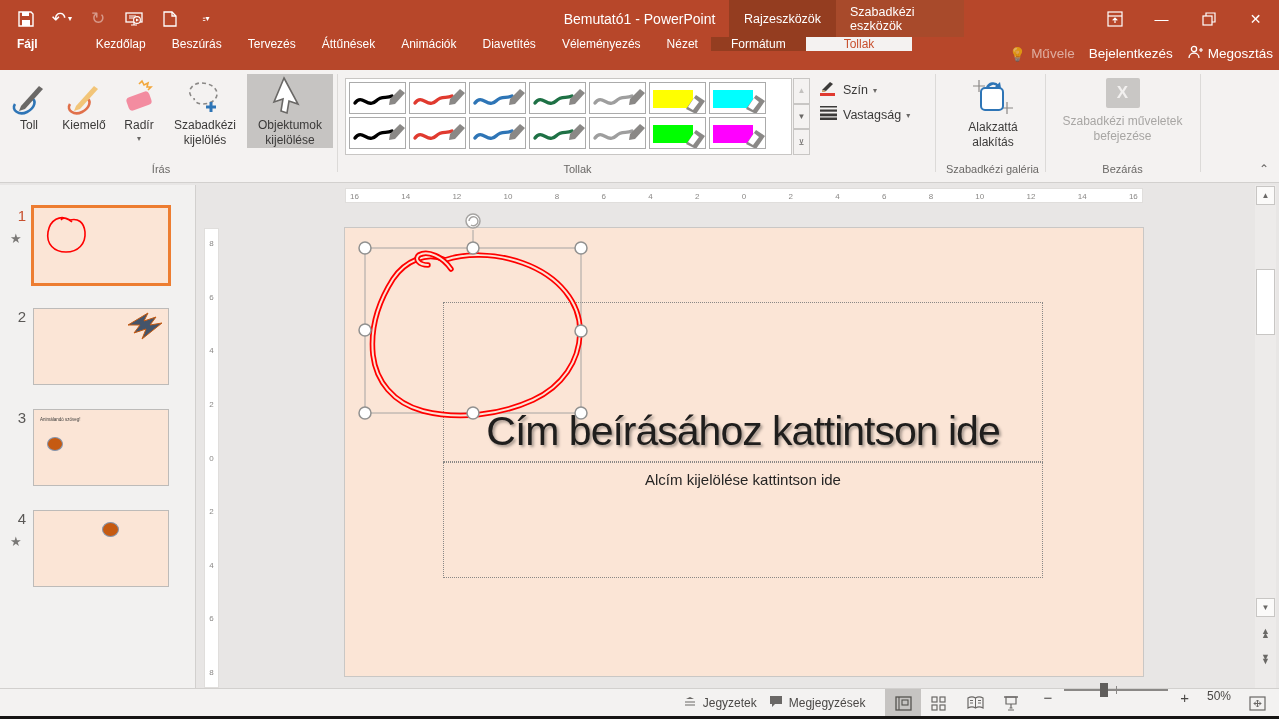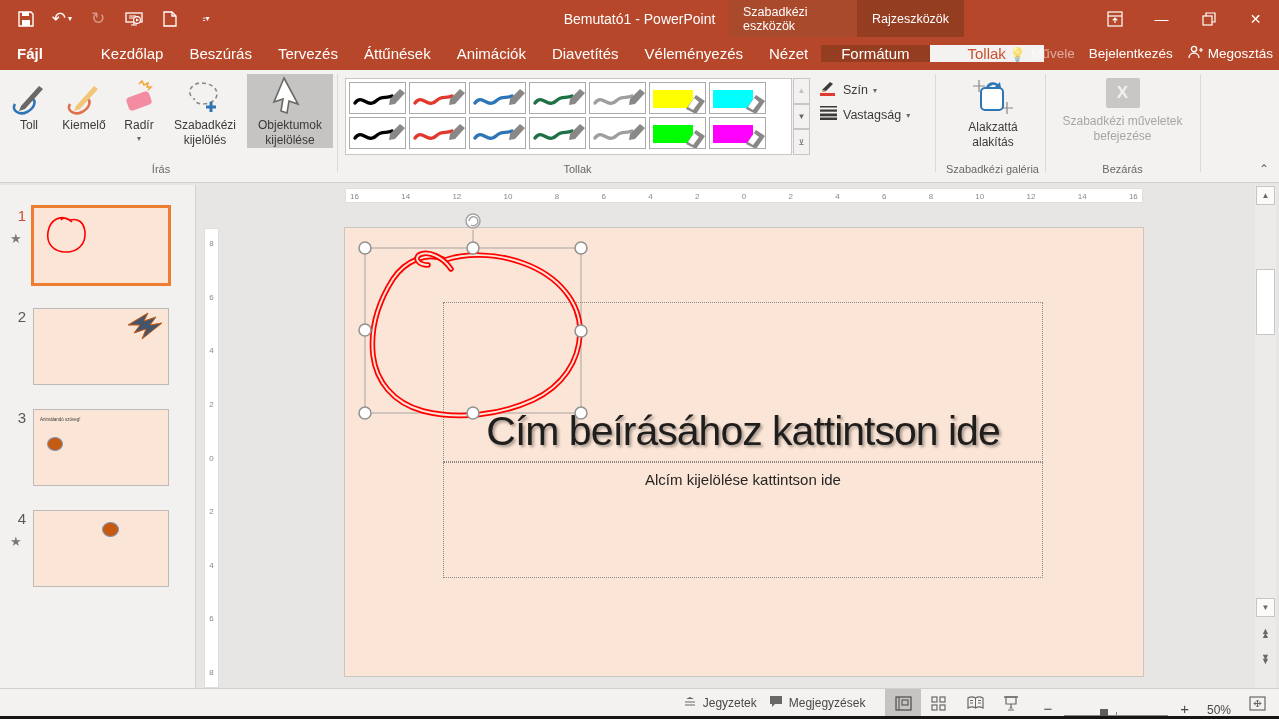--- a/index.html
+++ b/index.html
@@ -13,21 +13,21 @@
   .qat-btn.dim { color:rgba(255,255,255,.45); }
   .win-title { position:absolute; left:0; right:0; top:0; height:37px; display:flex; align-items:center; justify-content:center; font-size:14px; pointer-events:none; }
   .ctx-headers { position:absolute; top:0; height:37px; left:729px; display:flex; }
   .ctx-head { height:37px; display:flex; align-items:center; justify-content:center; font-size:12.5px; padding:0 14px; }
   .ctx-head.c1 { background:#943D20; width:107px; }
   .ctx-head.c2 { background:#A84A2B; width:128px; }
   .win-controls { position:absolute; right:0; top:0; height:37px; display:flex; }
   .win-btn { width:47px; height:37px; display:flex; align-items:center; justify-content:center; font-size:14px; color:#fff; }
 
   
-  #tabrow { position:absolute; left:0; top:37px; width:1279px; height:33px; background:#B7472A; display:flex; align-items:center; color:#fff; font-size:15px; }
+  #tabrow { position:absolute; left:0; top:37px; width:1279px; height:33px; background:#B7472A; display:flex; align-items:flex-start; color:#fff; font-size:12px; }
   .tab { padding:0 13px; display:flex; align-items:center; white-space:nowrap; }
   .tab.file { background:#B7472A; font-weight:bold; padding:0 17px; }
   .tab.ctx-under-1 { background:#943D20; padding:0 20px; }
   .tab.active { background:#F4F2F1; color:#C8502E; padding:0 38px; }
   #tabrow-right { position:absolute; right:6px; top:37px; height:33px; display:flex; align-items:center; gap:14px; color:#fff; font-size:13.5px; }
   .tellme { display:flex; align-items:center; gap:5px; color:rgba(255,255,255,.55); }
   .share { display:flex; align-items:center; gap:5px; }
 
   
   #ribbon { position:absolute; left:0; top:70px; width:1279px; height:113px; background:#F4F2F1; border-bottom:1px solid #D2D0CE; }
@@ -84,21 +84,21 @@
 
   
   #vscroll { position:absolute; left:1255px; top:185px; width:21px; height:503px; background:#EDEBEA; }
   .sc-btn { position:absolute; left:1px; width:19px; height:19px; background:#FBFAF9; border:1px solid #C8C6C4; color:#6A6866; font-size:8px; display:flex; align-items:center; justify-content:center; }
   #sc-thumb { position:absolute; left:1px; top:84px; width:19px; height:66px; background:#FFFFFF; border:1px solid #C8C6C4; }
   .sc-chev { position:absolute; left:1px; width:19px; height:20px; color:#6A6866; font-size:9px; display:flex; align-items:center; justify-content:center; line-height:4px; flex-direction:column; }
 
   
   #statusbar { position:absolute; left:0; top:688px; width:1279px; height:28px; background:#F3F2F1; border-top:1px solid #D2D0CE; font-size:12px; color:#4A4846; }
   #sb-left { position:absolute; left:8px; top:0; height:28px; display:flex; align-items:center; gap:18px; }
-  #sb-right { position:absolute; right:4px; top:0; height:28px; display:flex; align-items:flex-end; }
+  #sb-right { position:absolute; right:4px; top:0; height:28px; display:flex; align-items:flex-start; }
   .sb-item { display:flex; align-items:center; gap:6px; padding:0 6px; height:28px; }
   .view-btn { width:36px; height:28px; display:flex; align-items:center; justify-content:center; color:#6A6866; }
   .view-btn.sel { background:#C6C4C2; }
   .zoom-track { position:relative; width:104px; height:2px; background:#8A8886; margin:0 8px; }
   .zoom-tick { position:absolute; left:50%; top:-3px; width:1px; height:8px; background:#8A8886; }
   .zoom-thumb { position:absolute; left:36px; top:-6px; width:8px; height:14px; background:#605E5C; }
   .zoom-sign { font-size:15px; color:#4A4846; padding:0 4px; }
   #zoom-pct { width:38px; text-align:right; margin-right:8px; }
   #taskbar-sliver { position:absolute; left:0; top:716px; width:1279px; height:3px; background:#161514; }
 </style>
@@ -138,22 +138,22 @@
             <path d="M9 1v4h4" fill="none" stroke="#fff" stroke-width="1.3"></path>
           </svg>
       </div>
       <div class="qat-btn">
           <span style="font-size:10px;letter-spacing:0">⹀<br></span>
           <span style="font-size:8px">▾</span>
         </div>
     </div>
     <div class="win-title">Bemutató1 - PowerPoint</div>
     <div class="ctx-headers">
+      <div class="ctx-head c1">Rajzeszközök</div>
       <div class="ctx-head c2">Szabadkézi eszközök</div>
-      <div class="ctx-head c1">Rajzeszközök</div>
     </div>
     <div class="win-controls">
       <div class="win-btn">
         <svg width="16" height="16" viewBox="0 0 16 16">
             <rect x="1" y="1" width="14" height="14" fill="none" stroke="#fff" stroke-width="1.2"></rect>
             <path d="M1 5h14" stroke="#fff" stroke-width="1.2"></path>
             <path d="M8 12V7M5.7 9.3L8 7l2.3 2.3" fill="none" stroke="#fff" stroke-width="1.2"></path>
           </svg>
       </div>
       <div class="win-btn">—</div>

